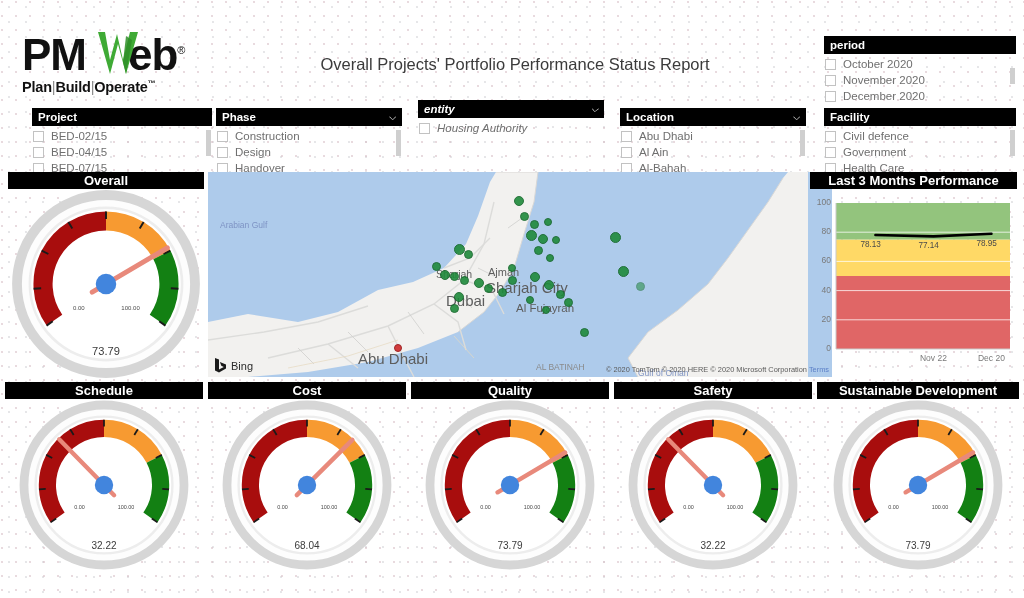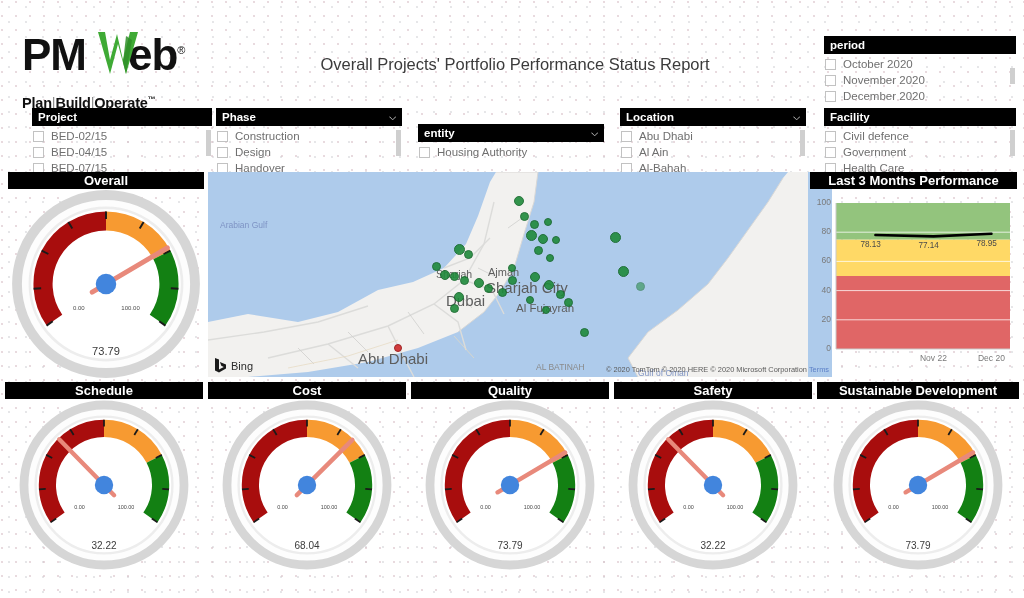--- a/index.html
+++ b/index.html
@@ -12,21 +12,21 @@
       radial-gradient(circle at 9px 7px, rgba(200,200,205,.45) 1px, transparent 1.2px);
     background-size:14px 14px, 17px 15px;
     color:#333;
   }
   .abs{position:absolute;}
 
   
   #logo{left:22px;top:28px;width:175px;height:68px;}
   .logo-main{font-size:44px;font-weight:bold;letter-spacing:-1px;line-height:44px;color:#111;position:relative;}
   .logo-reg{font-size:11px;vertical-align:super;font-weight:normal;}
-  .logo-sub{font-size:14.5px;font-weight:bold;color:#111;margin-top:18px;letter-spacing:-.2px;}
+  .logo-sub{font-size:14.5px;font-weight:bold;color:#111;margin-top:2px;letter-spacing:-.2px;}
   .logo-sub .tm{font-size:8px;vertical-align:super;}
   .logo-sep{color:#888;font-weight:normal;}
   #logo svg{position:absolute;left:74px;top:2px;}
 
   
   #report-title{left:250px;top:55px;width:530px;text-align:center;font-size:16.5px;color:#3b3b3b;}
 
   
   .slicer{background:transparent;}
   .slicer-head{
@@ -123,21 +123,21 @@
         <span class="cb"></span>
         <span>Design</span>
       </div>
     <div class="sl-item">
         <span class="cb"></span>
         <span>Handover</span>
       </div>
   </div>
 </div>
 
-<div class="abs slicer" style="left:418px;top:124px;width:186px;">
+<div class="abs slicer" style="left:418px;top:100px;width:186px;font-style:italic;">
   <div class="slicer-head">
     <span>entity</span>
     <span class="chev">⌵</span>
   </div>
   <div class="slicer-body">
     <div class="sl-item">
         <span class="cb"></span>
         <span>Housing Authority</span>
       </div>
   </div>

